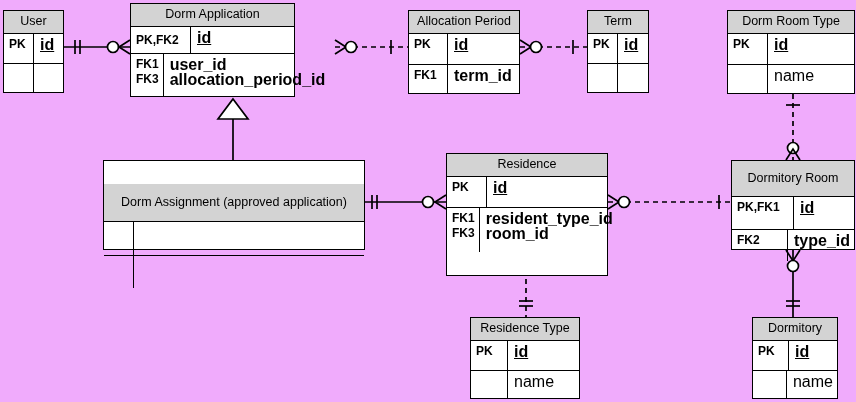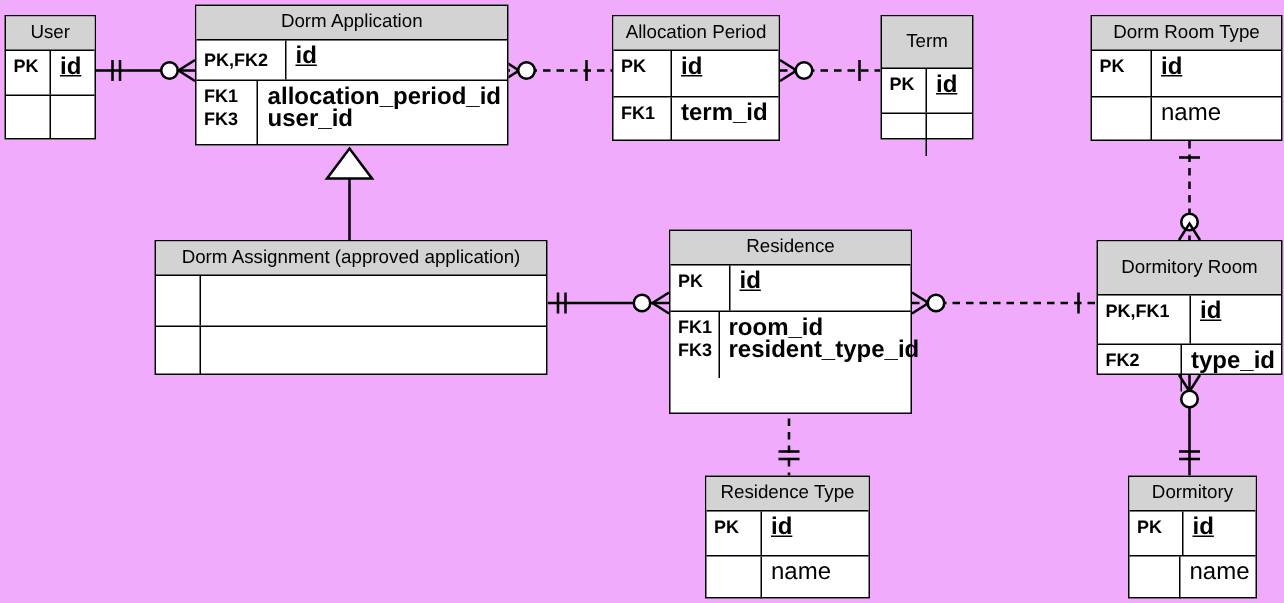--- a/index.html
+++ b/index.html
@@ -165,44 +165,44 @@
         <div class="title" style="height: 23px;">User</div>
         <div class="rowsec" style="height: 29px;">
           <div class="keycol" style="width: 30px;"><span class="keyline">PK</span></div>
           <div class="attrcol"><span class="attrline pkattr">id</span></div>
         </div>
         <div class="rowsec" style="height: 29px;">
           <div class="keycol" style="width: 30px;"><span class="keyline"></span></div>
           <div class="attrcol"><span class="attrline plainattr"></span></div>
         </div>
       </div>
-      <div class="entity" style="left: 130px; top: 3px; width: 209px; height: 94px;">
+      <div class="entity" style="left: 130px; top: 3px; width: 165px; height: 94px;">
         <div class="title" style="height: 23px;">Dorm Application</div>
         <div class="rowsec" style="height: 26px;">
           <div class="keycol" style="width: 60px; justify-content: center;"><span class="keyline">PK,FK2</span></div>
           <div class="attrcol"><span class="attrline pkattr">id</span></div>
         </div>
         <div class="rowsec" style="height: 43px;">
           <div class="keycol" style="width: 60px;"><span class="keyline">FK1</span><span class="keyline">FK3</span></div>
-          <div class="attrcol"><span class="attrline fkattr">allocation_period_id</span><span class="attrline fkattr">user_id</span></div>
+          <div class="attrcol"><span class="attrline fkattr">user_id</span><span class="attrline fkattr">allocation_period_id</span></div>
         </div>
       </div>
       <div class="entity" style="left: 408px; top: 10px; width: 112px; height: 84px;">
         <div class="title" style="height: 23px;">Allocation Period</div>
         <div class="rowsec" style="height: 30px;">
           <div class="keycol" style="width: 39px;"><span class="keyline">PK</span></div>
           <div class="attrcol"><span class="attrline pkattr">id</span></div>
         </div>
         <div class="rowsec" style="height: 30px;">
           <div class="keycol" style="width: 39px;"><span class="keyline">FK1</span></div>
           <div class="attrcol"><span class="attrline fkattr">term_id</span></div>
         </div>
       </div>
       <div class="entity" style="left: 587px; top: 10px; width: 62px; height: 83px;">
-        <div class="title" style="height: 35px;">Term</div>
+        <div class="title" style="height: 23px;">Term</div>
         <div class="rowsec" style="height: 29px;">
           <div class="keycol" style="width: 30px;"><span class="keyline">PK</span></div>
           <div class="attrcol"><span class="attrline pkattr">id</span></div>
         </div>
         <div class="rowsec" style="height: 29px;">
           <div class="keycol" style="width: 30px;"><span class="keyline"></span></div>
           <div class="attrcol"><span class="attrline plainattr"></span></div>
         </div>
       </div>
       <div class="entity" style="left: 727px; top: 10px; width: 128px; height: 84px;">
@@ -210,39 +210,39 @@
         <div class="rowsec" style="height: 30px;">
           <div class="keycol" style="width: 40px;"><span class="keyline">PK</span></div>
           <div class="attrcol"><span class="attrline pkattr">id</span></div>
         </div>
         <div class="rowsec" style="height: 30px;">
           <div class="keycol" style="width: 40px;"><span class="keyline"></span></div>
           <div class="attrcol"><span class="attrline plainattr">name</span></div>
         </div>
       </div>
       <div class="entity" style="left: 103px; top: 160px; width: 262px; height: 90px;">
-        <div class="title" style="height: 23px;">Dorm Assignment (approved application)</div>
+        <div class="title" style="height: 38px; margin-top: 23px;">Dorm Assignment (approved application)</div>
         <div class="rowsec" style="height: 33px;">
           <div class="keycol" style="width: 30px;"><span class="keyline"></span></div>
           <div class="attrcol"><span class="attrline plainattr"></span></div>
         </div>
         <div class="rowsec" style="height: 33px;">
           <div class="keycol" style="width: 30px;"><span class="keyline"></span></div>
           <div class="attrcol"><span class="attrline plainattr"></span></div>
         </div>
       </div>
       <div class="entity" style="left: 446px; top: 153px; width: 162px; height: 123px;">
         <div class="title" style="height: 23px;">Residence</div>
         <div class="rowsec" style="height: 30px;">
           <div class="keycol" style="width: 40px;"><span class="keyline">PK</span></div>
           <div class="attrcol"><span class="attrline pkattr">id</span></div>
         </div>
         <div class="rowsec" style="height: 45px;">
           <div class="keycol" style="width: 40px;"><span class="keyline">FK1</span><span class="keyline">FK3</span></div>
-          <div class="attrcol"><span class="attrline fkattr">room_id</span><span class="attrline fkattr">resident_type_id</span></div>
+          <div class="attrcol"><span class="attrline fkattr">resident_type_id</span><span class="attrline fkattr">room_id</span></div>
         </div>
       </div>
       <div class="entity" style="left: 731px; top: 160px; width: 124px; height: 90px;">
         <div class="title" style="height: 36px;">Dormitory Room</div>
         <div class="rowsec" style="height: 32px;">
           <div class="keycol" style="width: 62px;"><span class="keyline">PK,FK1</span></div>
           <div class="attrcol"><span class="attrline pkattr">id</span></div>
         </div>
         <div class="rowsec" style="height: 32px;">
           <div class="keycol" style="width: 62px;"><span class="keyline">FK2</span></div>

